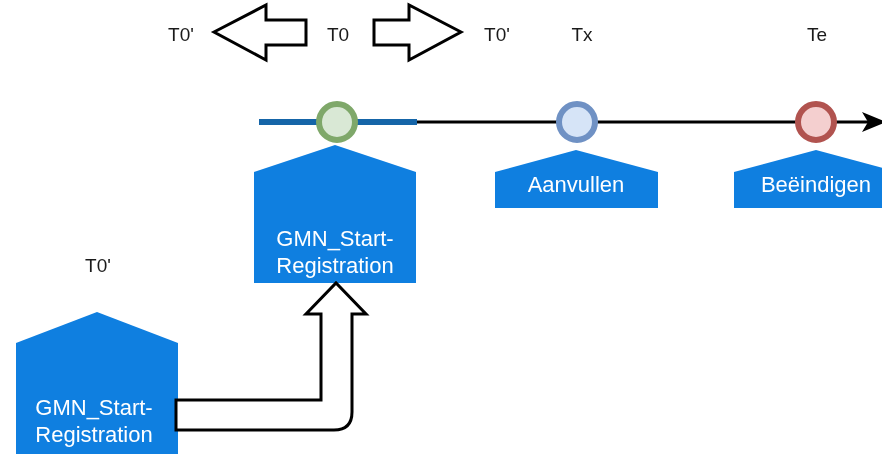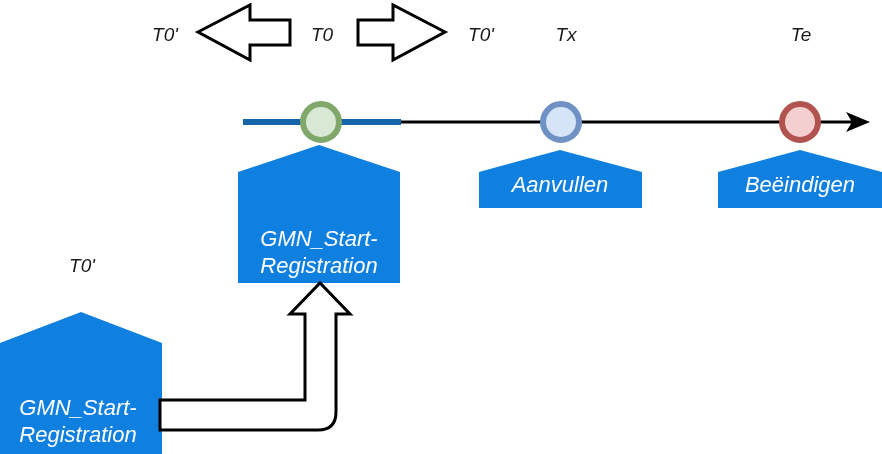--- a/index.html
+++ b/index.html
@@ -9,25 +9,24 @@
   }
   body {
     width: 882px;
     height: 454px;
     position: relative;
     overflow: hidden;
     font-family: "Liberation Sans", sans-serif;
   }
   #diagram-root {
     position: absolute;
-    left: 0;
+    left: 16px;
     top: 0;
     width: 775px;
     height: 454px;
-    font-style: italic;
   }
   svg.canvas {
     position: absolute;
     left: 0;
     top: 0;
     width: 882px;
     height: 454px;
     display: block;
   }
   .axis-label {

